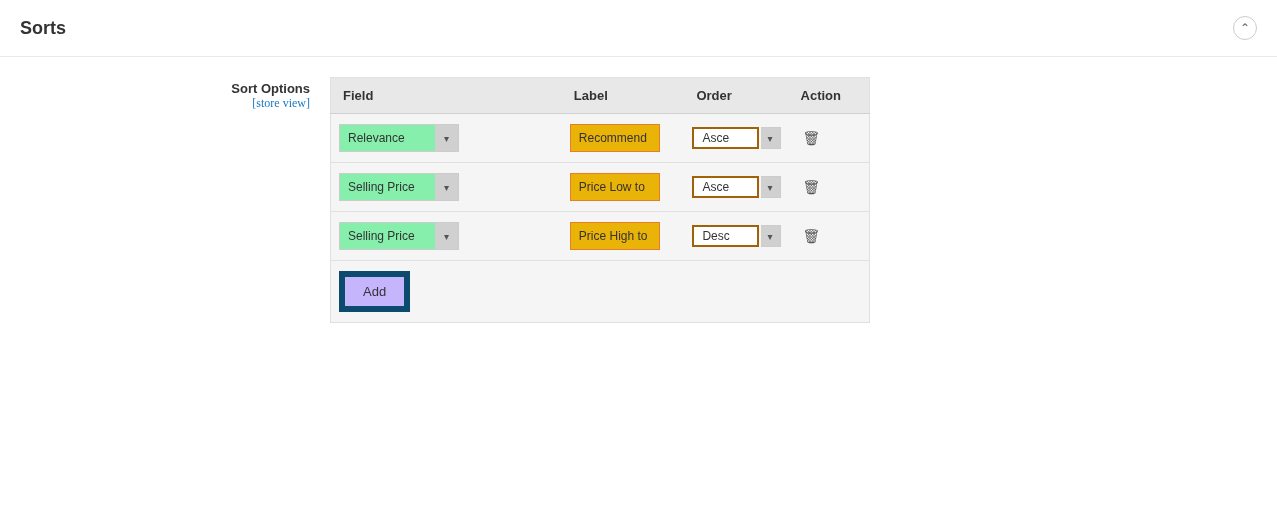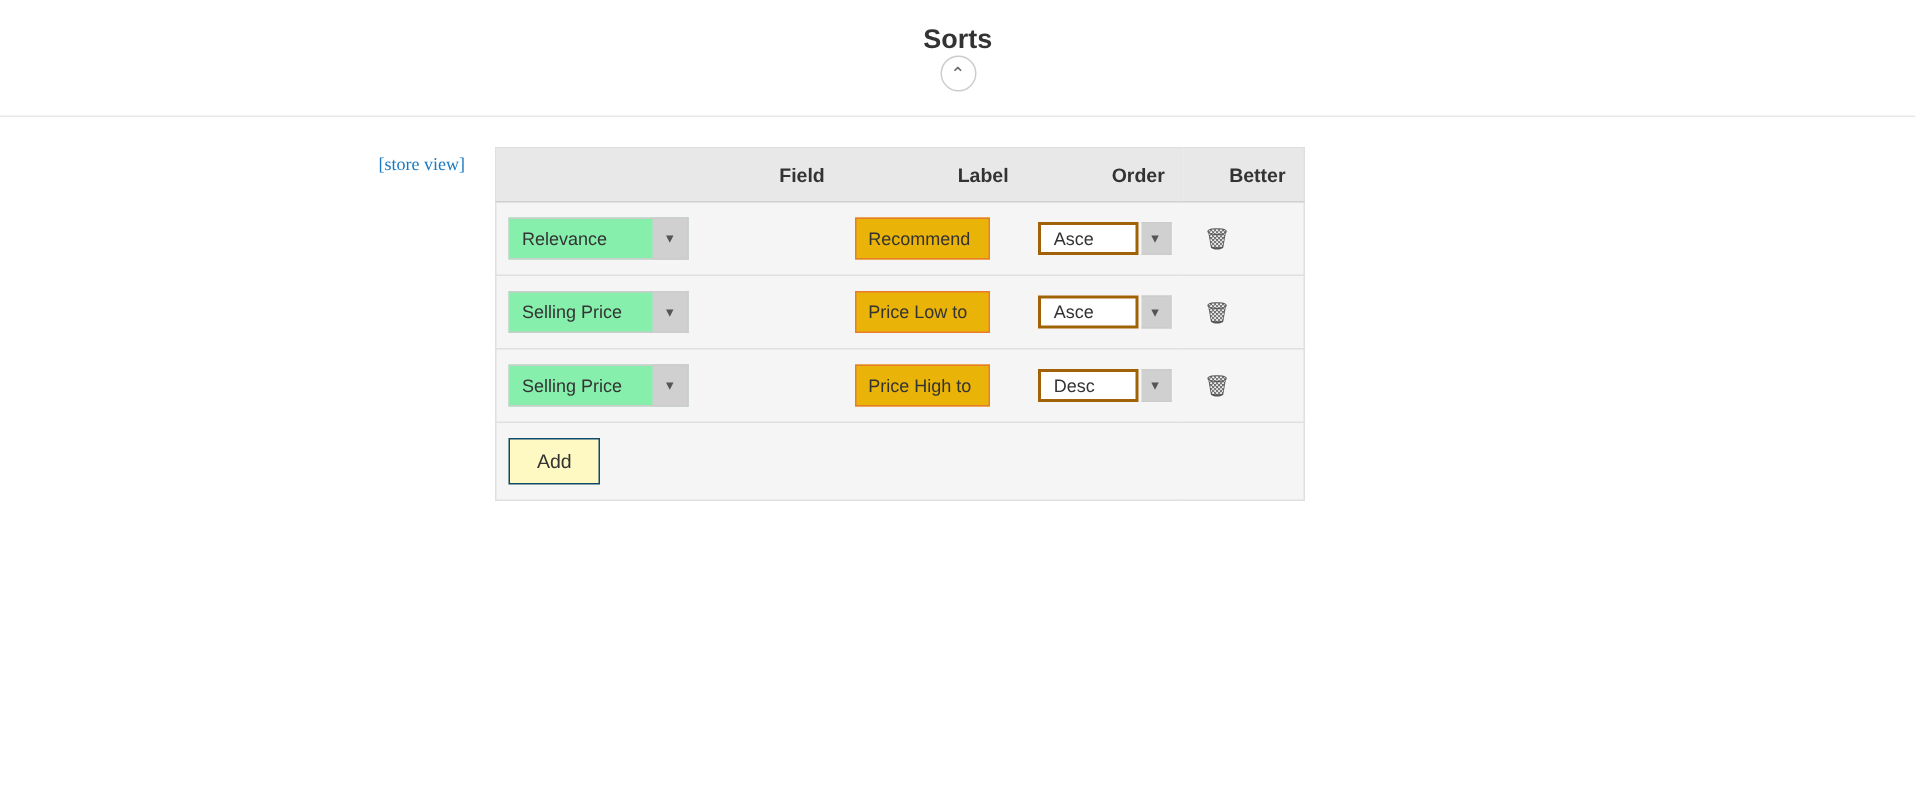--- a/index.html
+++ b/index.html
@@ -11,21 +11,20 @@
       width: 1277px;
       min-height: 525px;
     }
 
     .page-header {
       padding: 16px 20px;
       border-bottom: 1px solid #e8e8e8;
       display: flex;
       align-items: center;
       justify-content: space-between;
-      flex-direction: column;
     }
 
     .page-title {
       font-size: 18px;
       font-weight: 600;
       color: #333;
     }
 
     .collapse-icon {
       width: 24px;
@@ -75,21 +74,21 @@
       background: #f5f5f5;
       border: 1px solid #e0e0e0;
     }
 
     .sort-table thead tr {
       background: #e8e8e8;
     }
 
     .sort-table thead th {
       padding: 10px 12px;
-      text-align: right;
+      text-align: left;
       font-weight: 600;
       font-size: 13px;
       color: #333;
       border-bottom: 1px solid #d0d0d0;
     }
 
     .sort-table tbody tr {
       border-bottom: 1px solid #e0e0e0;
       background: #f5f5f5;
     }
@@ -194,22 +193,22 @@
     .trash-icon {
       display: inline-block;
       font-size: 14px;
     }
 
     .add-row td {
       padding: 12px 8px;
     }
 
     .add-btn {
-      background: #fef9c3;
-      border: 1px solid #0c4a6e;
+      background: #c4b5fd;
+      border: 6px solid #0c4a6e;
       padding: 7px 18px;
       font-size: 13px;
       cursor: pointer;
       color: #333;
       font-weight: normal;
     }
 
     .th-field { width: 200px; }
     .th-label { width: 100px; }
     .th-order { width: 90px; }
@@ -218,31 +217,32 @@
 </head>
 <body>
 
 <div class="page-header">
   <span class="page-title">Sorts</span>
   <div class="collapse-icon">⌃</div>
 </div>
 
 <div class="content-area">
   <div class="sort-options-label">
+    <div class="label-main">Sort Options</div>
     <div class="label-sub">[store view]</div>
   </div>
 
   <div class="sort-table-container">
     <table class="sort-table">
       <thead>
         <tr>
           <th class="th-field">Field</th>
           <th class="th-label">Label</th>
           <th class="th-order">Order</th>
-          <th class="th-action">Better</th>
+          <th class="th-action">Action</th>
         </tr>
       </thead>
       <tbody id="sort-rows">
       <tr>
             <td><div class="select-wrapper"><select class="sort-select"><option value="Relevance">Relevance</option></select><div class="select-arrow">▾</div></div></td>
             <td><input type="text" class="label-input" value="Recommend" style=""></td>
             <td>
               <div class="order-wrapper select-wrapper">
                 <select class="order-select"><option value="Asce">Asce</option></select>
                 <div class="order-arrow select-arrow">▾</div>

